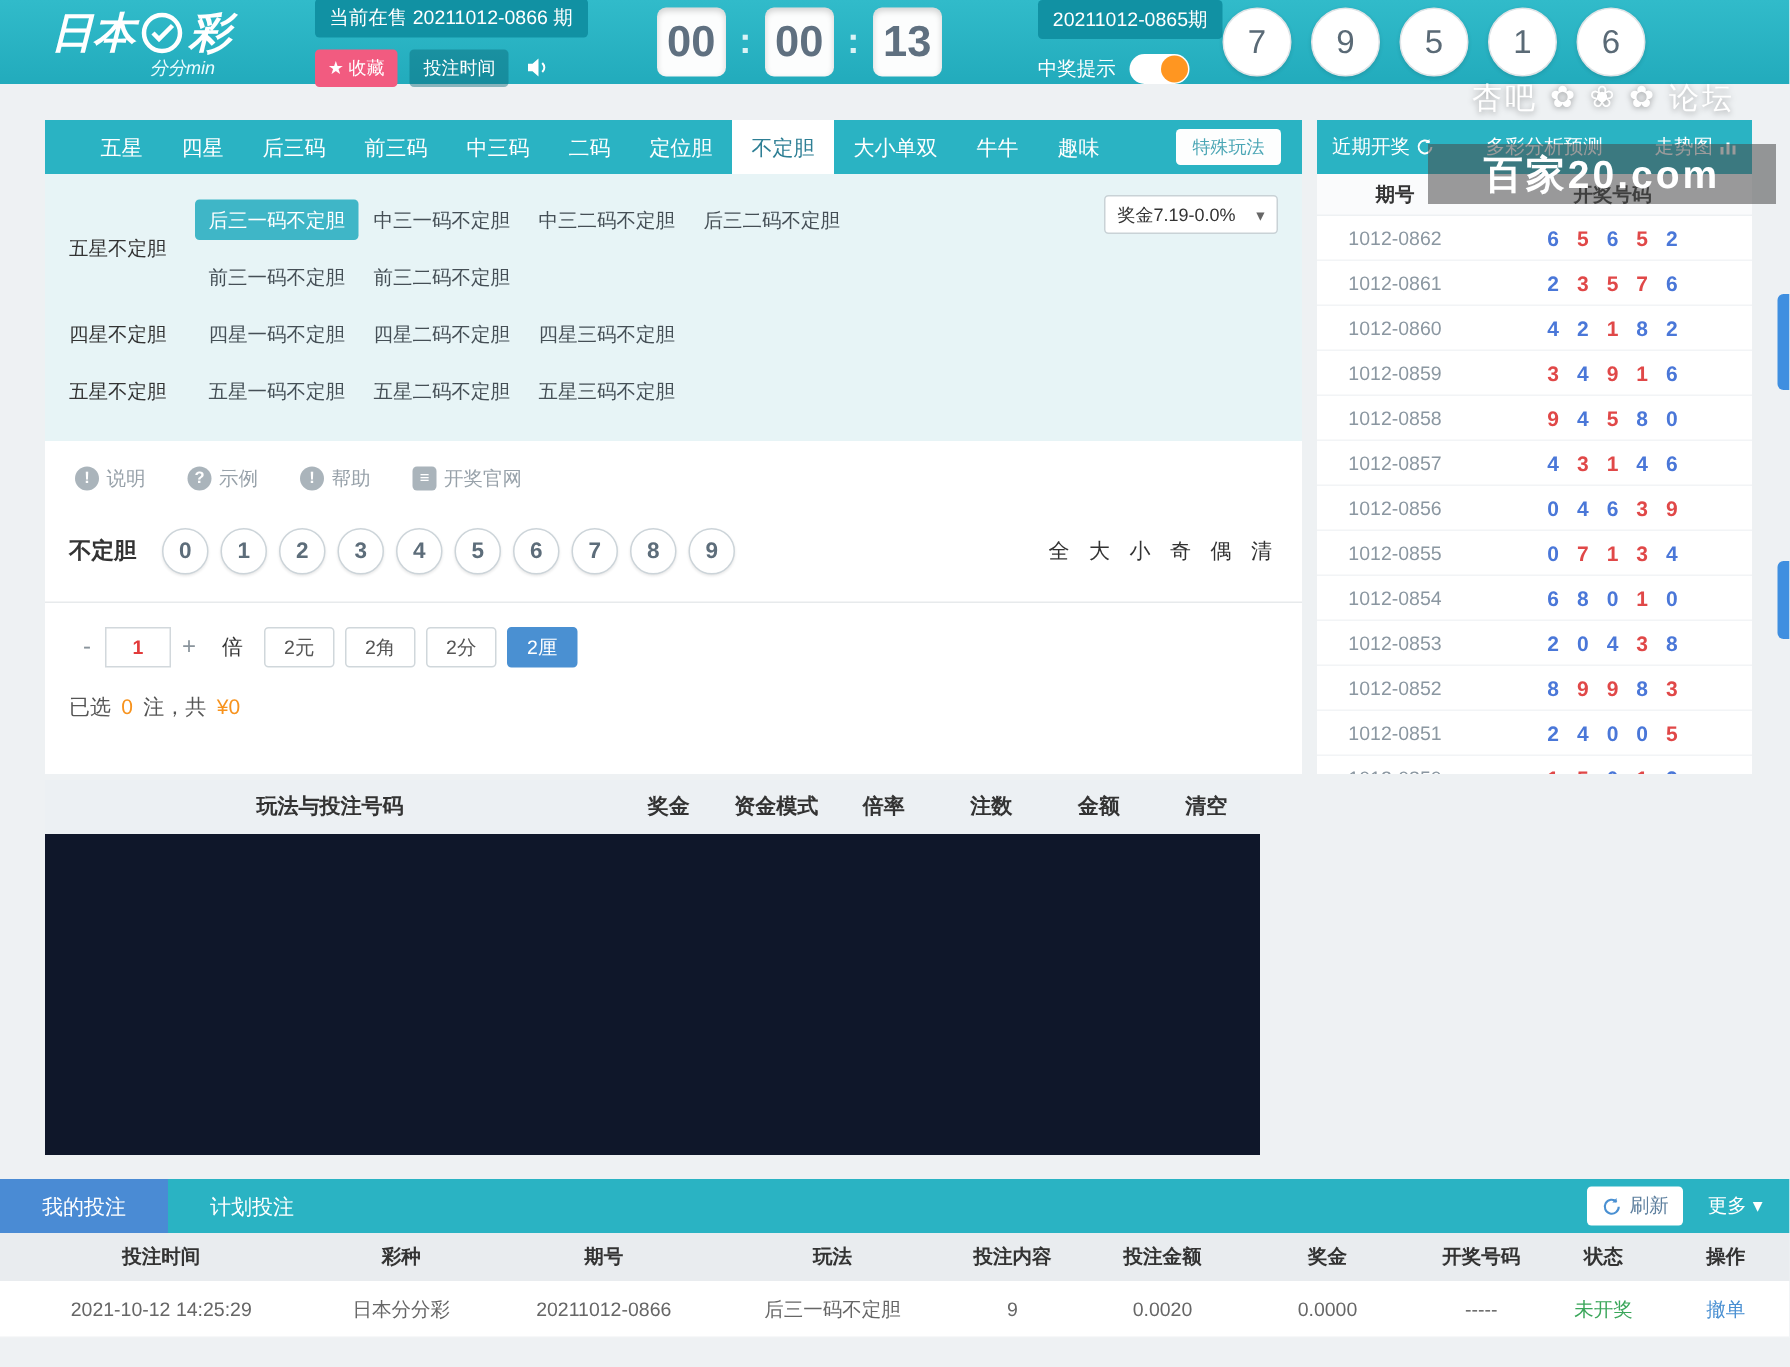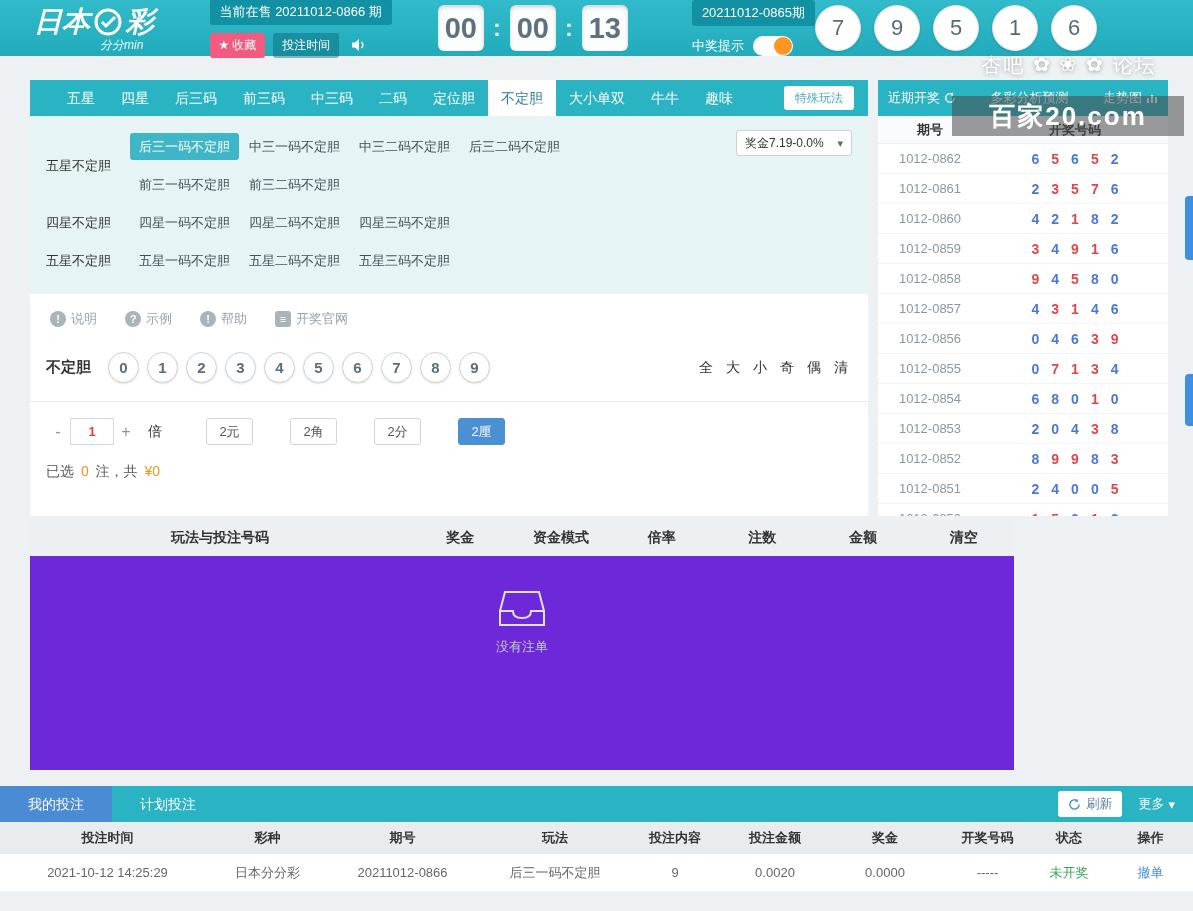--- a/index.html
+++ b/index.html
@@ -62,21 +62,21 @@
   .quick { margin-left: auto; display: flex; gap: 13px; font-size: 14px; color: #333; }
   .quick div { cursor: pointer; }
 
   .divider { border-top: 1px solid #e7eaec; margin-top: 16px; }
 
   .controls { display: flex; align-items: center; padding: 16px 20px 0 16px; }
   .step-btn { width: 24px; height: 27px; color: #8a949c; font-size: 16px; display: flex; align-items: center; justify-content: center; cursor: pointer; }
   .step-val { width: 44px; height: 27px; border: 1px solid #d2d8dc; background: #fff; color: #e23b3b; font-size: 13px; font-weight: bold; display: flex; align-items: center; justify-content: center; }
   .mult-label { margin: 0 14px 0 10px; font-size: 14px; color: #333; }
   .units { display: flex; }
-  .unit-btn { min-width: 47px; height: 27px; border: 1px solid #d0d7db; background: #fff; color: #555; font-size: 13px; border-radius: 3px; margin-right: 7px; display: flex; align-items: center; justify-content: center; cursor: pointer; margin-left: 30px; }
+  .unit-btn { min-width: 47px; height: 27px; border: 1px solid #d0d7db; background: #fff; color: #555; font-size: 13px; border-radius: 3px; margin-right: 7px; display: flex; align-items: center; justify-content: center; cursor: pointer; }
   .unit-btn.active { background: #4a90d2; border-color: #4a90d2; color: #fff; }
   .big-btns { margin-left: auto; display: flex; gap: 20px; }
   .big-btn { width: 89px; height: 34px; background: #b9bfc4; color: #fff; font-size: 14px; border-radius: 4px; display: flex; align-items: center; justify-content: center; cursor: pointer; }
 
   .selected-row { padding: 18px 16px; font-size: 14px; color: #555; }
   .selected-row span { margin-right: 3px; }
   .orange { color: #f7931e; }
 
   
   .results-panel { width: 290px; margin-left: 10px; background: #fff; height: 436px; overflow: hidden; position: relative; }
@@ -87,21 +87,21 @@
   .res-head .c2 { flex: 1; text-align: center; }
   .res-row { height: 30px; display: flex; align-items: center; border-bottom: 1px solid #f2f4f6; }
   .res-row .issue { width: 104px; text-align: center; color: #8b97a1; font-size: 13px; }
   .res-row .nums { flex: 1; display: flex; justify-content: center; gap: 12px; font-size: 14px; font-weight: bold; }
 
   .side-tab { position: absolute; right: 0; width: 8px; background: #3f8fe0; border-radius: 4px 0 0 4px; z-index: 70; cursor: pointer; }
   .side-tab.t1 { top: 196px; height: 64px; }
   .side-tab.t2 { top: 374px; height: 52px; }
 
   
-  .slip { width: 984px; margin: 4px 0 0 30px; background: #6d28d9; height: 250px; }
+  .slip { width: 810px; margin: 4px 0 0 30px; background: #0f172a; height: 250px; }
   .slip-head { display: grid; grid-template-columns: 380px repeat(6,1fr); height: 36px; background: #ecf0f3; align-items: center; font-size: 14px; font-weight: bold; color: #333; text-align: center; }
   .slip-empty { display: flex; flex-direction: column; align-items: center; padding-top: 32px; color: #c3cad0; font-size: 13px; gap: 8px; }
 
   
   .orders { margin-top: 16px; }
   .orders-tabs { height: 36px; background: #2ab3c3; display: flex; align-items: stretch; }
   .otabs-list { display: flex; }
   .otab { width: 112px; text-align: center; line-height: 36px; color: #fff; font-size: 14px; cursor: pointer; }
   .otab.active { background: #4a8bd4; }
   .orders-actions { margin-left: auto; display: flex; align-items: center; gap: 16px; padding-right: 18px; }
@@ -474,27 +474,20 @@
 <section class="slip">
   <div class="slip-head" id="slipHead">
       <div>玩法与投注号码</div>
       <div>奖金</div>
       <div>资金模式</div>
       <div>倍率</div>
       <div>注数</div>
       <div>金额</div>
       <div>清空</div>
     </div>
-  <div class="slip-empty">
-    <svg width="50" height="42" viewBox="0 0 50 42" fill="none" stroke="#dfe3e7" stroke-width="2">
-      <path d="M8 4h34l5 19v14H3V23z"></path>
-      <path d="M3 23h13c0 5 3.5 7 9 7s9-2 9-7h13"></path>
-    </svg>
-    <div>没有注单</div>
-  </div>
 </section>
 
 <section class="orders">
   <div class="orders-tabs">
     <div class="otabs-list" id="orderTabs">
         <div class="otab active">我的投注</div>
         <div class="otab">计划投注</div>
       </div>
     <div class="orders-actions">
       <div class="refresh-btn">

